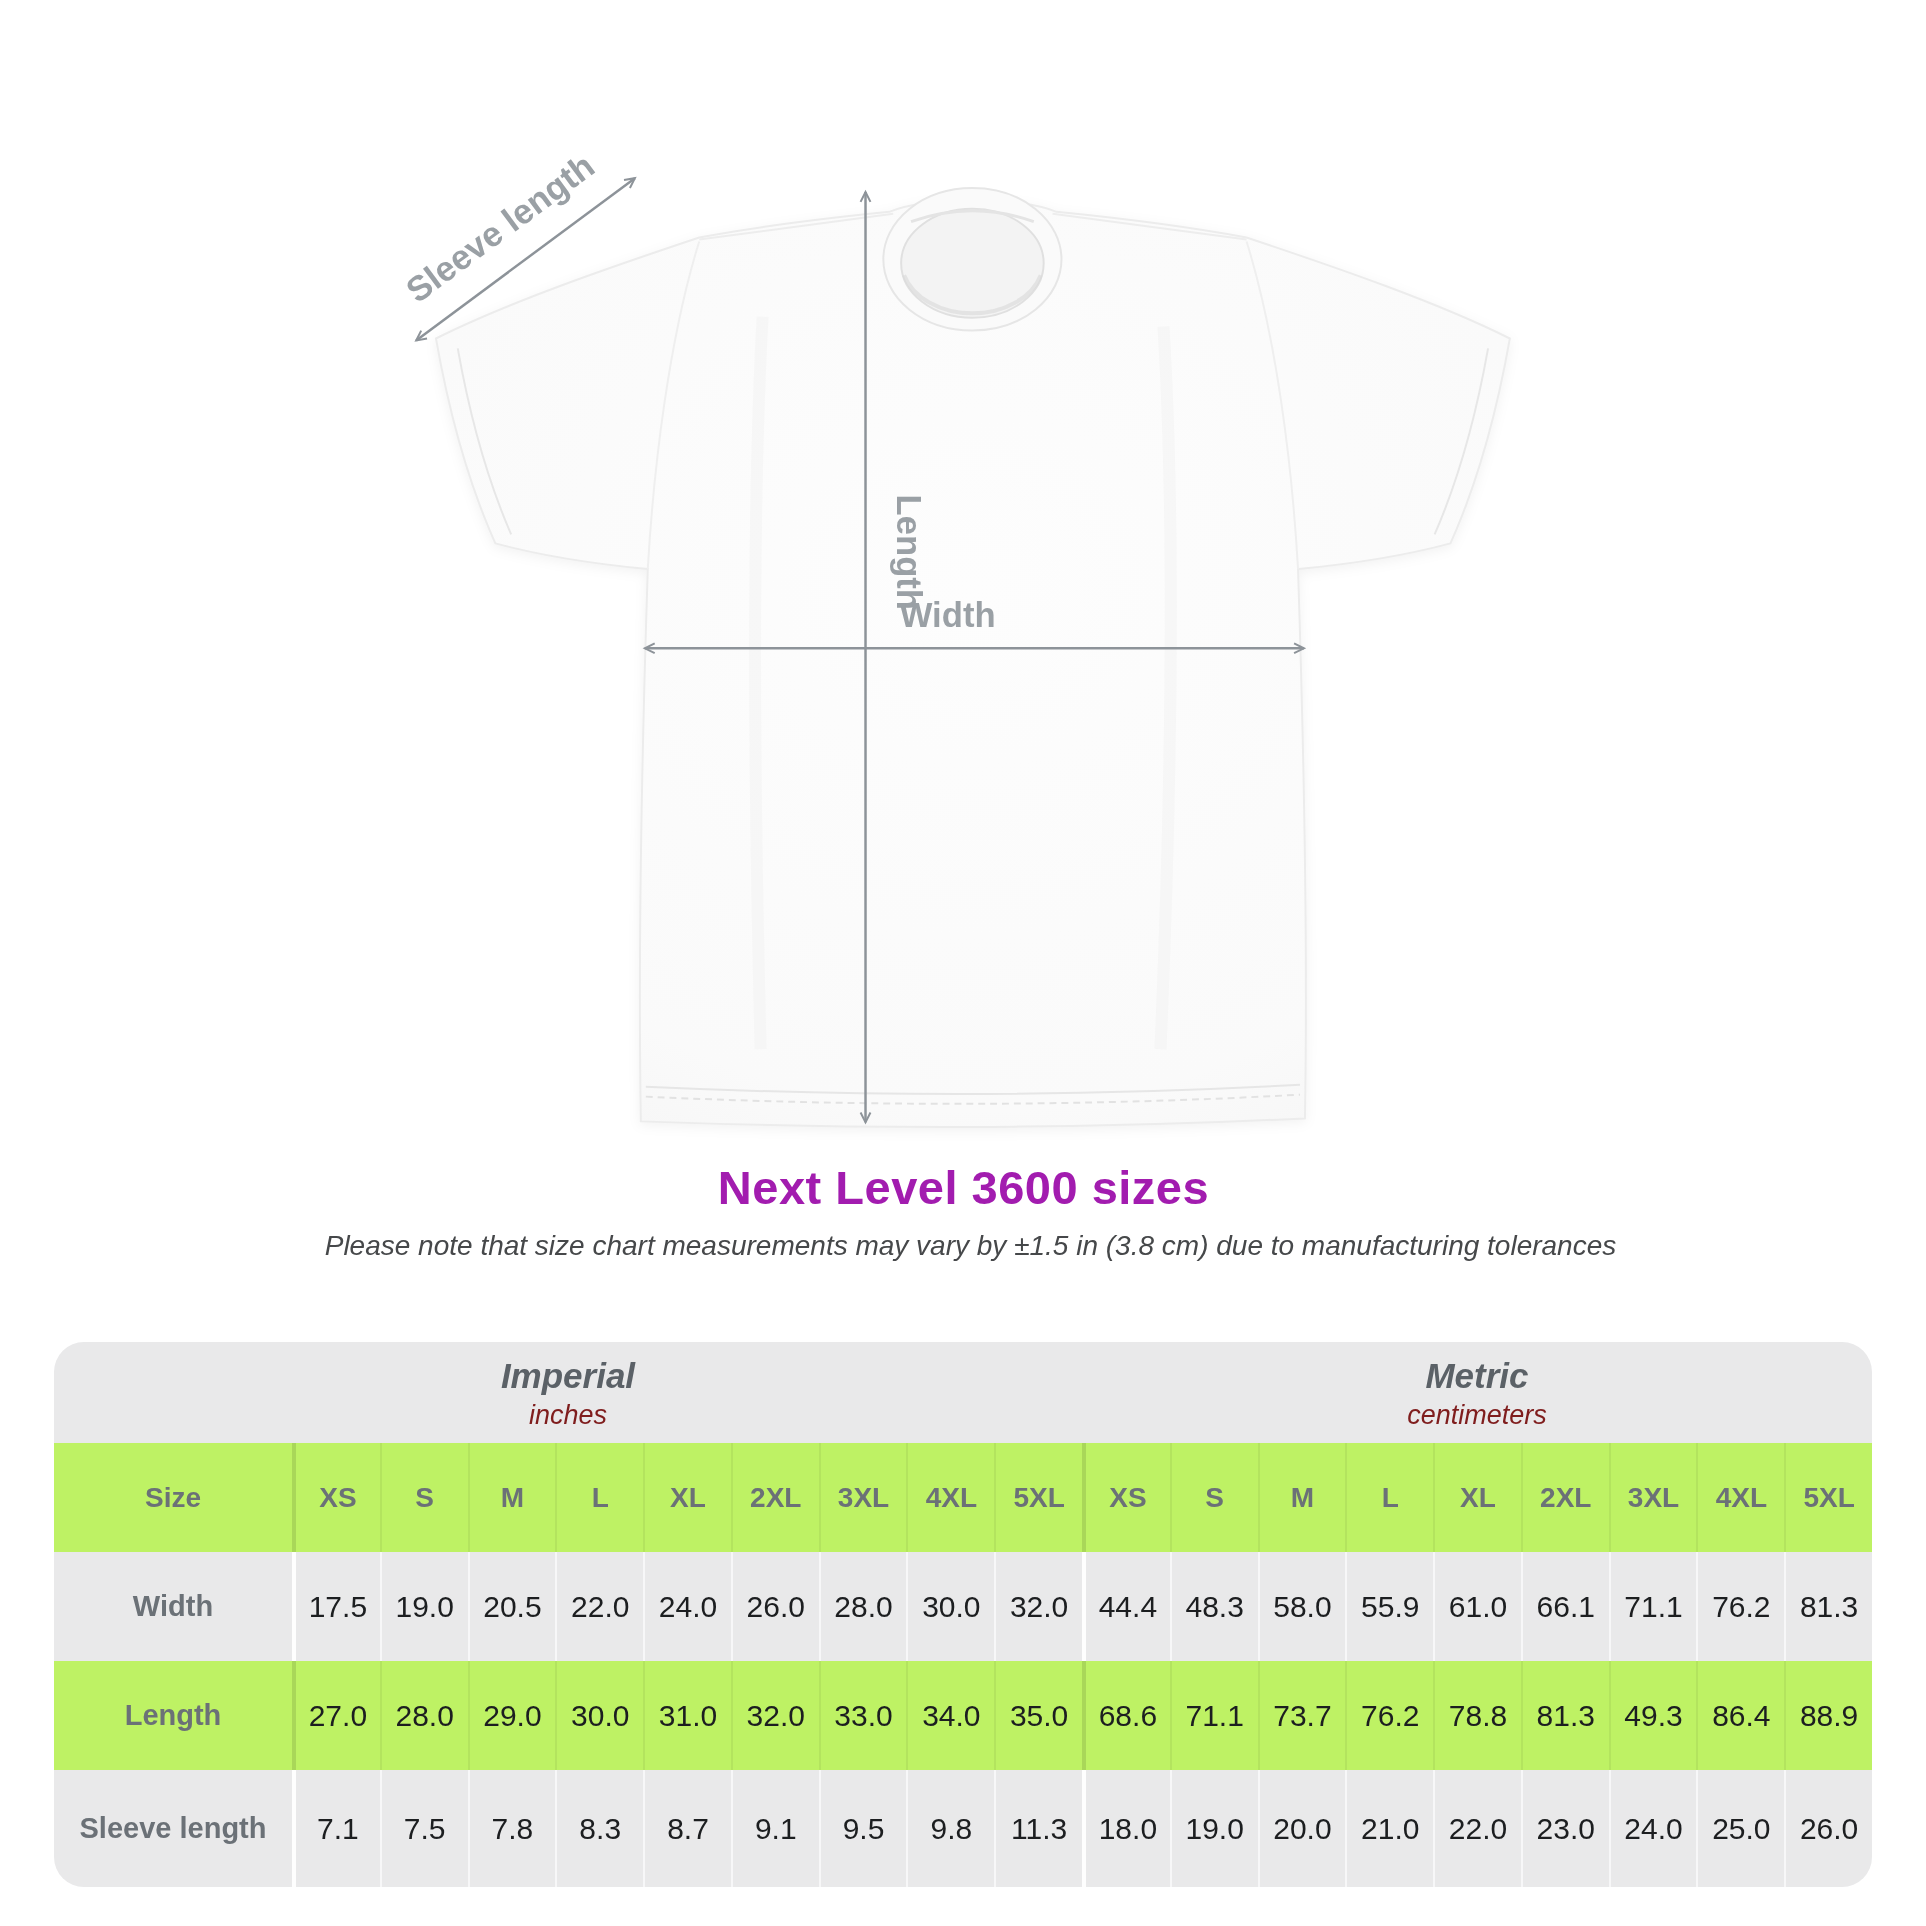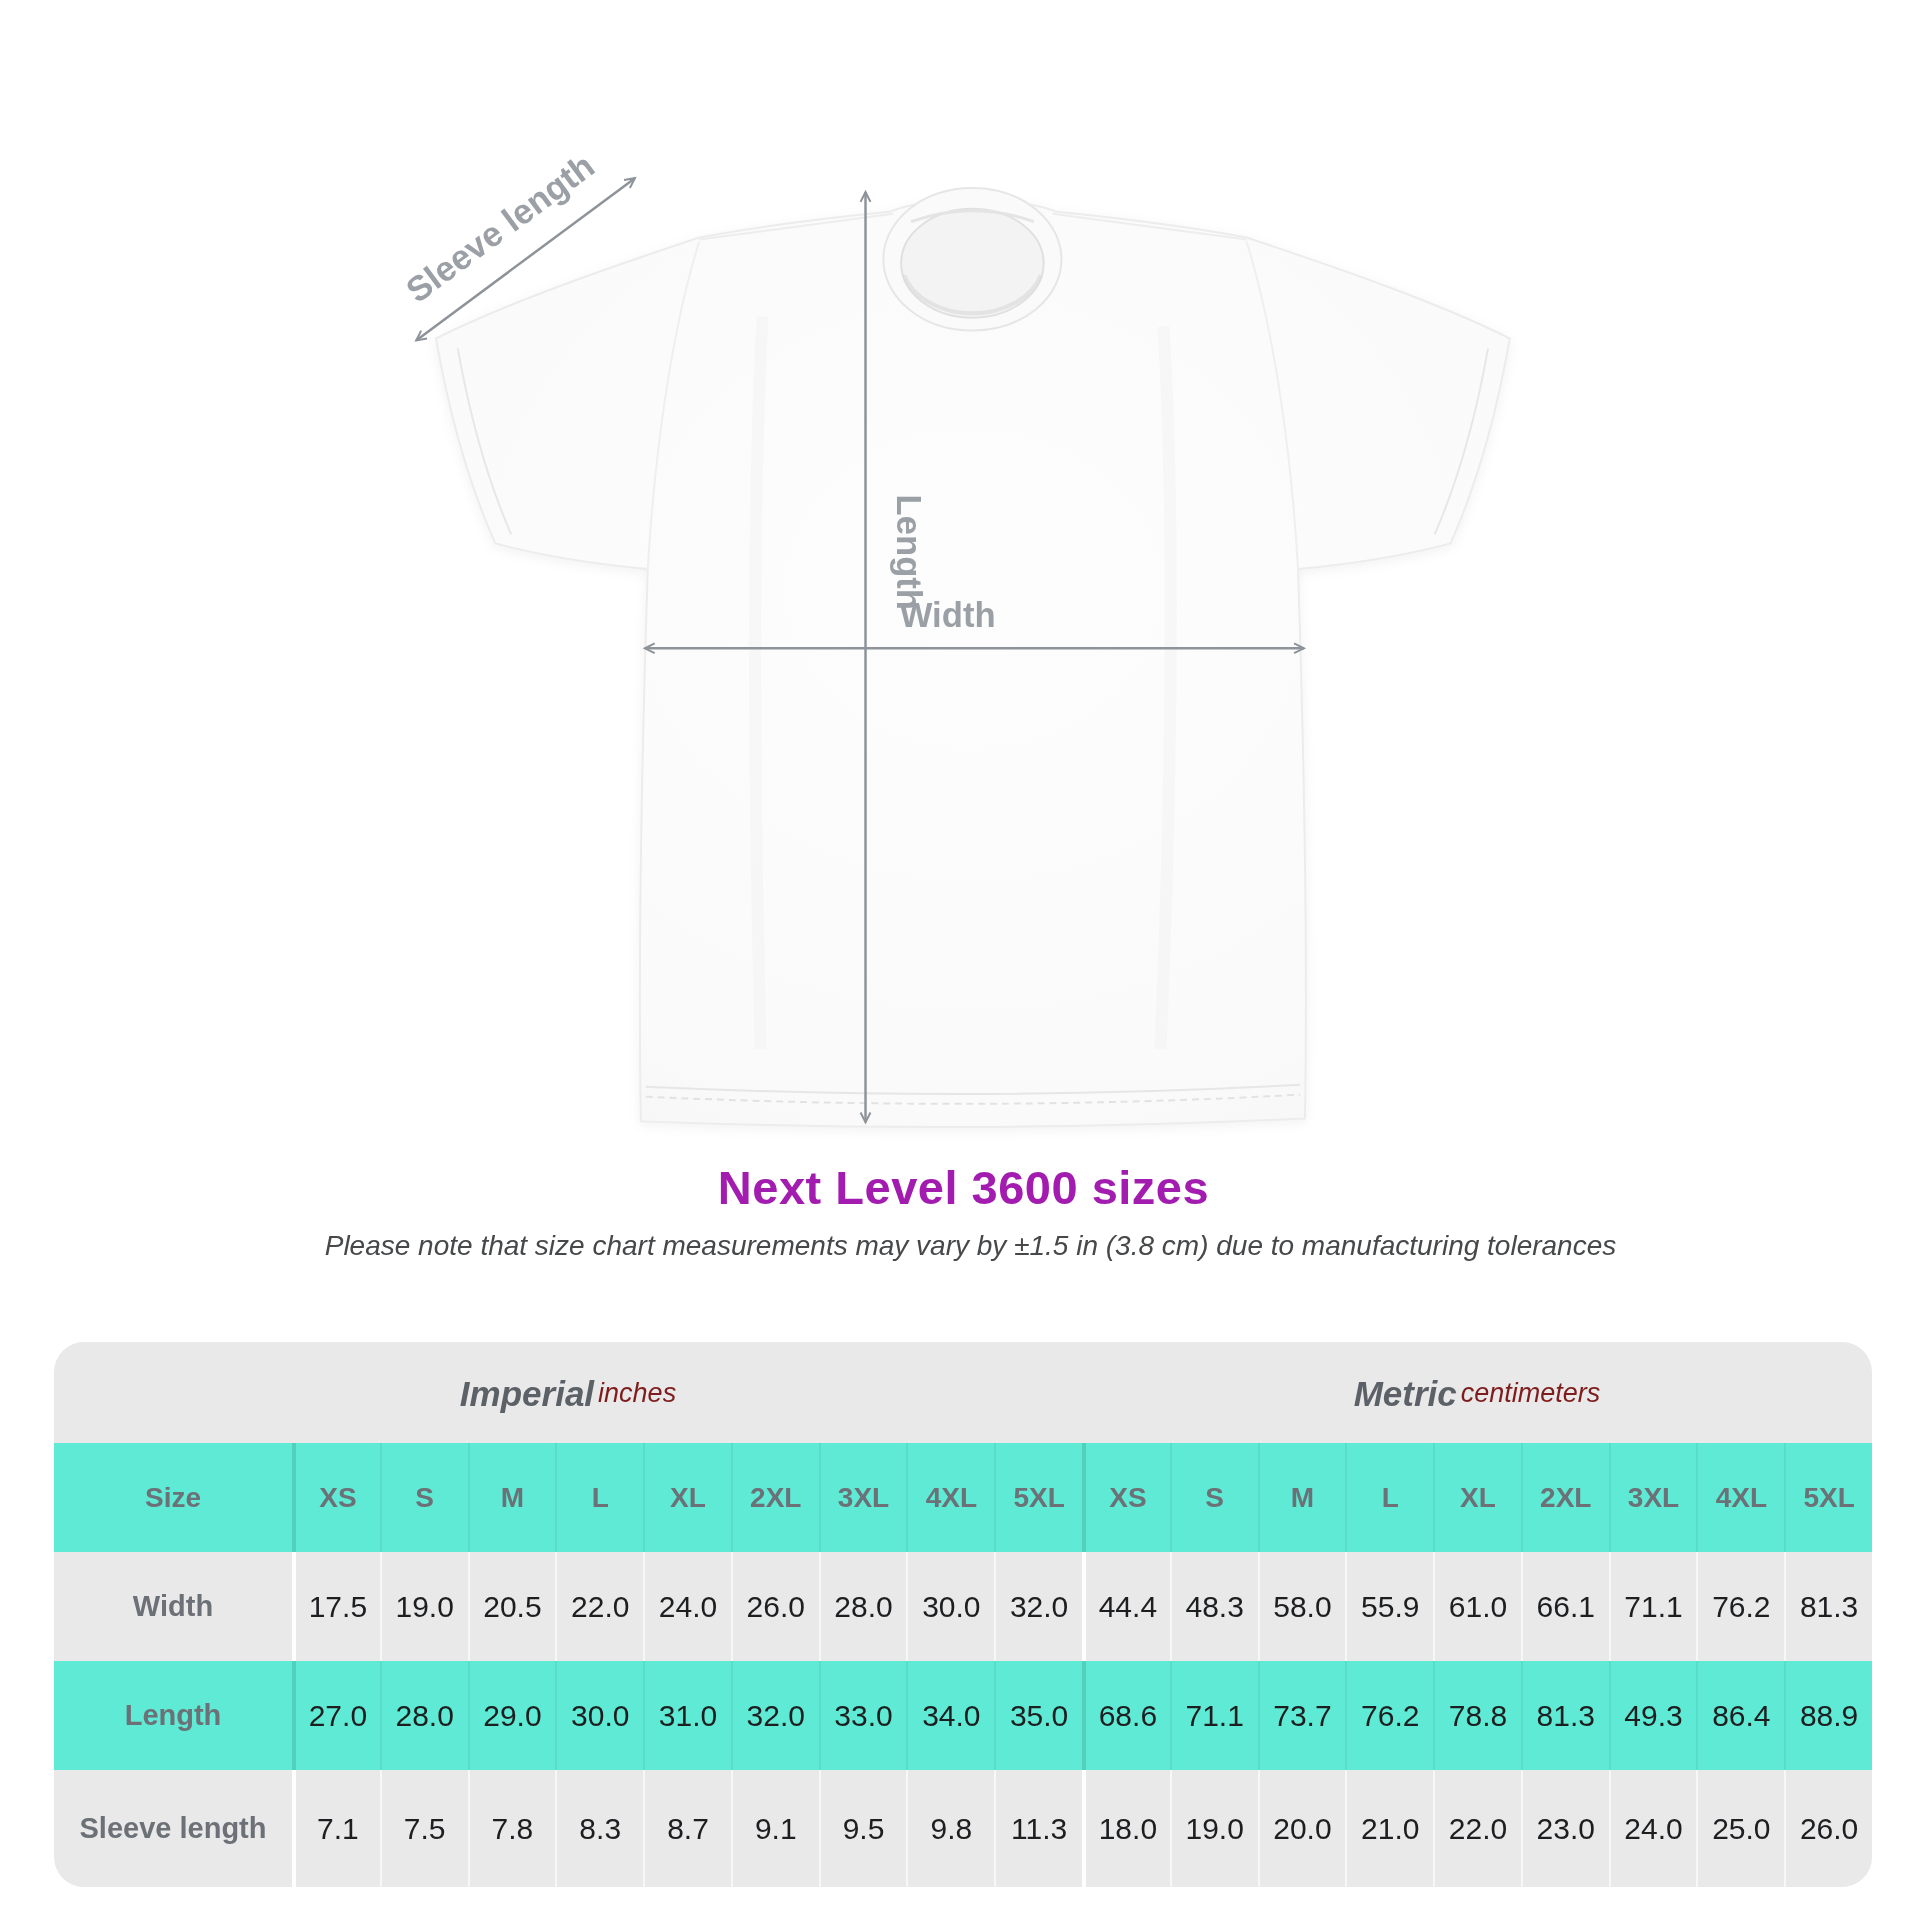--- a/index.html
+++ b/index.html
@@ -23,28 +23,28 @@
   }
   
   .size-table{
     position:absolute;left:54px;top:1342px;width:1818px;
     border-radius:30px;overflow:hidden;
   }
   .t-band{
     display:grid;grid-template-columns:238px repeat(18,1fr);
     background:#e9e9ea;height:101px;
   }
-  .sec{display:flex;flex-direction:row;align-items:center;justify-content:center;gap:4px;padding-top:2px;}
+  .sec{display:flex;flex-direction:column;align-items:center;justify-content:center;gap:4px;padding-top:2px;}
   .sec-imperial{grid-column:1 / span 10;}
   .sec-metric{grid-column:11 / span 9;}
   .sec-name{font-size:35px;font-weight:bold;font-style:italic;color:#5b6167;}
   .sec-unit{font-size:27px;font-style:italic;color:#7f1d1d;}
   .t-row{display:grid;grid-template-columns:238px repeat(18,1fr);height:109px;}
   .t-row.last{height:117px;}
-  .t-row.white{background:#5eead4;text-align:right;}
+  .t-row.white{background:#bef264;text-align:right;}
   .t-row.gray{background:#e9e9ea;}
   .c{display:flex;align-items:center;justify-content:center;height:100%;border-left:2px solid transparent;}
   .t-row.white .c{border-left-color:rgba(0,0,0,0.055);}
   .t-row.gray  .c{border-left-color:rgba(255,255,255,0.65);}
   .c.s{border-left-width:4px;}
   .t-row.white .c.s{border-left-color:rgba(0,0,0,0.11);}
   .t-row.gray  .c.s{border-left-color:rgba(255,255,255,0.95);}
   .c.lab{border-left:none;font-weight:bold;color:#6b7177;font-size:29px;}
   .t-row.hdr .c{font-weight:bold;color:#6b7177;font-size:28px;}
   .c.val{color:#1c1e20;font-size:30px;}

